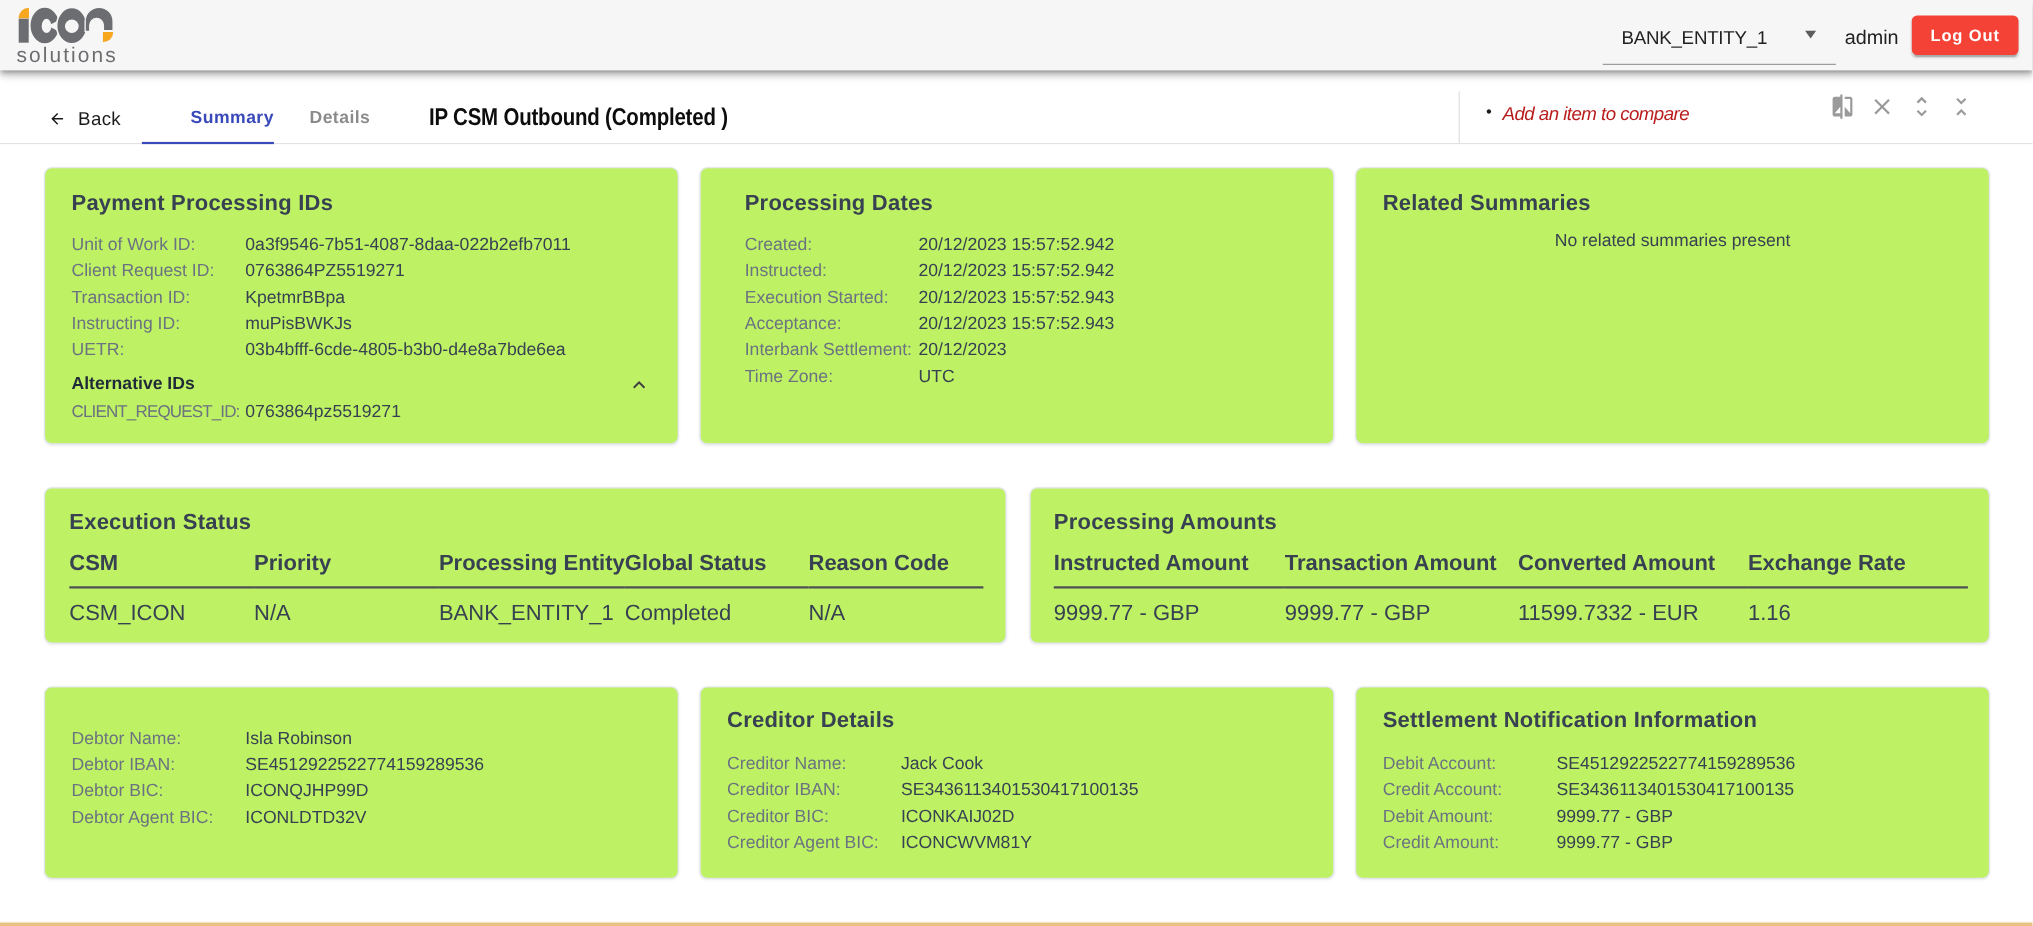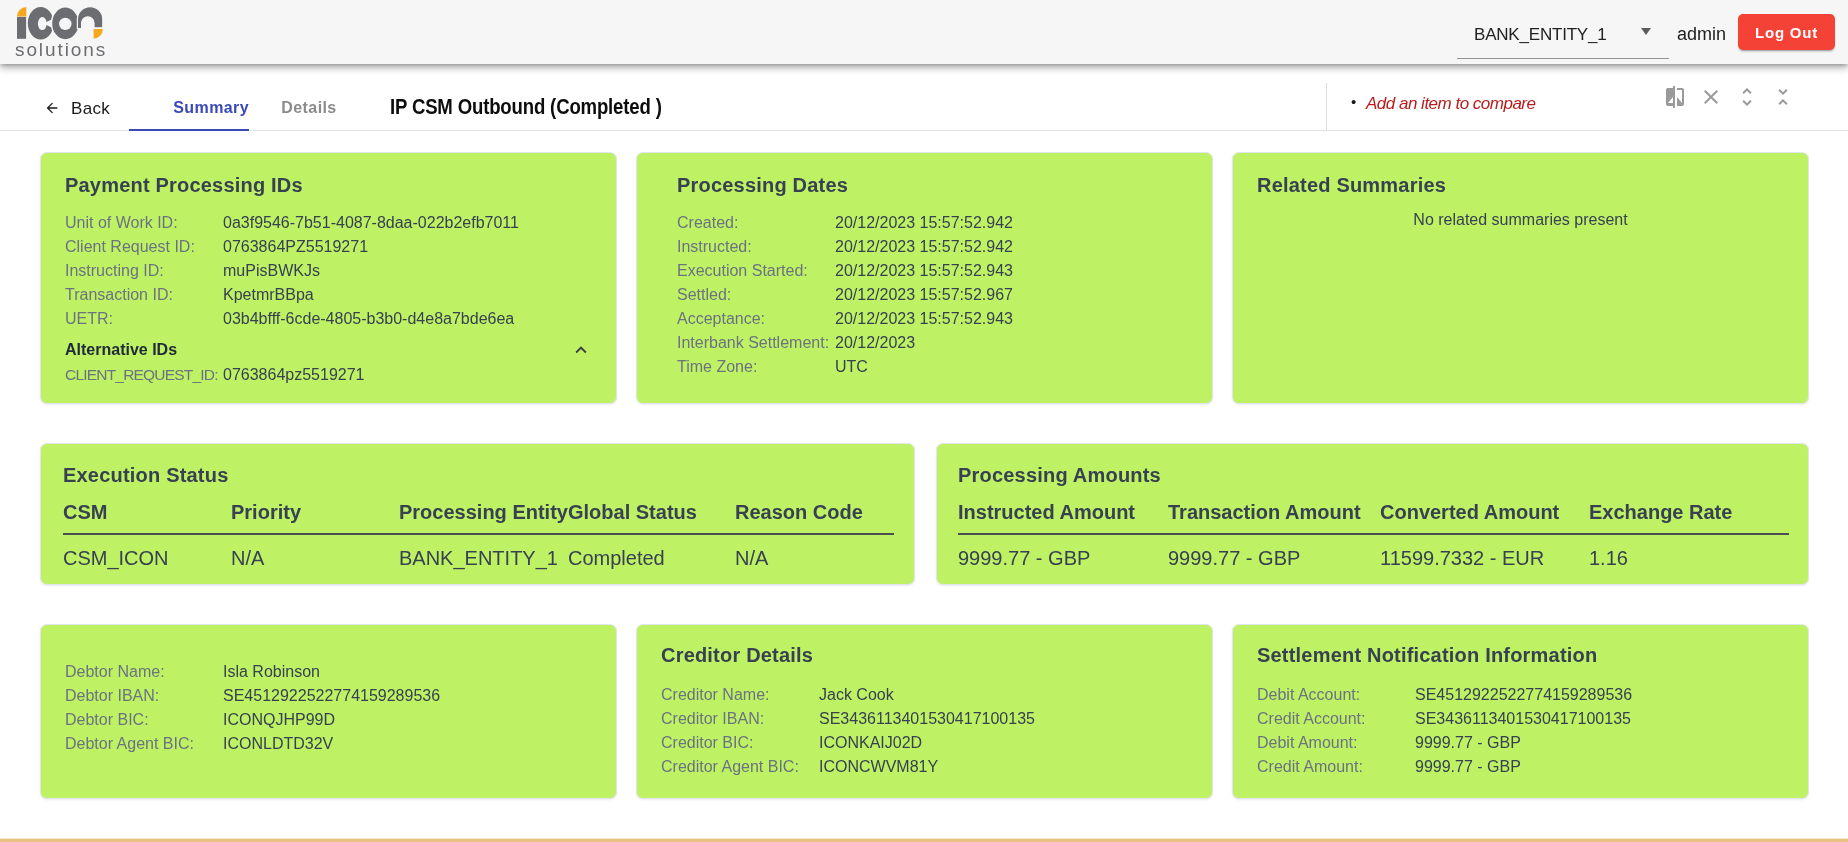--- a/index.html
+++ b/index.html
@@ -90,26 +90,26 @@
     <div style="margin-top:14px;">
       <div class="kv">
           <div class="k">Unit of Work ID:</div>
           <div class="v">0a3f9546-7b51-4087-8daa-022b2efb7011</div>
         </div>
       <div class="kv">
           <div class="k">Client Request ID:</div>
           <div class="v">0763864PZ5519271</div>
         </div>
       <div class="kv">
+          <div class="k">Transaction ID:</div>
+          <div class="v">KpetmrBBpa</div>
+        </div>
+      <div class="kv">
           <div class="k">Instructing ID:</div>
           <div class="v">muPisBWKJs</div>
-        </div>
-      <div class="kv">
-          <div class="k">Transaction ID:</div>
-          <div class="v">KpetmrBBpa</div>
         </div>
       <div class="kv">
           <div class="k">UETR:</div>
           <div class="v">03b4bfff-6cde-4805-b3b0-d4e8a7bde6ea</div>
         </div>
     </div>
     <div class="sub-h" style="margin-top:8px;text-align:right;">Alternative IDs
       <svg width="22" height="22" viewBox="0 0 24 24">
           <path fill="#3f3f3f" d="m12 8-6 6 1.41 1.41L12 10.83l4.59 4.58L18 14z"></path>
         </svg>
@@ -127,24 +127,20 @@
           <div class="k">Created:</div>
           <div class="v">20/12/2023 15:57:52.942</div>
         </div>
       <div class="kv">
           <div class="k">Instructed:</div>
           <div class="v">20/12/2023 15:57:52.942</div>
         </div>
       <div class="kv">
           <div class="k">Execution Started:</div>
           <div class="v">20/12/2023 15:57:52.943</div>
-        </div>
-      <div class="kv">
-          <div class="k">Settled:</div>
-          <div class="v">20/12/2023 15:57:52.967</div>
         </div>
       <div class="kv">
           <div class="k">Acceptance:</div>
           <div class="v">20/12/2023 15:57:52.943</div>
         </div>
       <div class="kv">
           <div class="k">Interbank Settlement:</div>
           <div class="v">20/12/2023</div>
         </div>
       <div class="kv">

